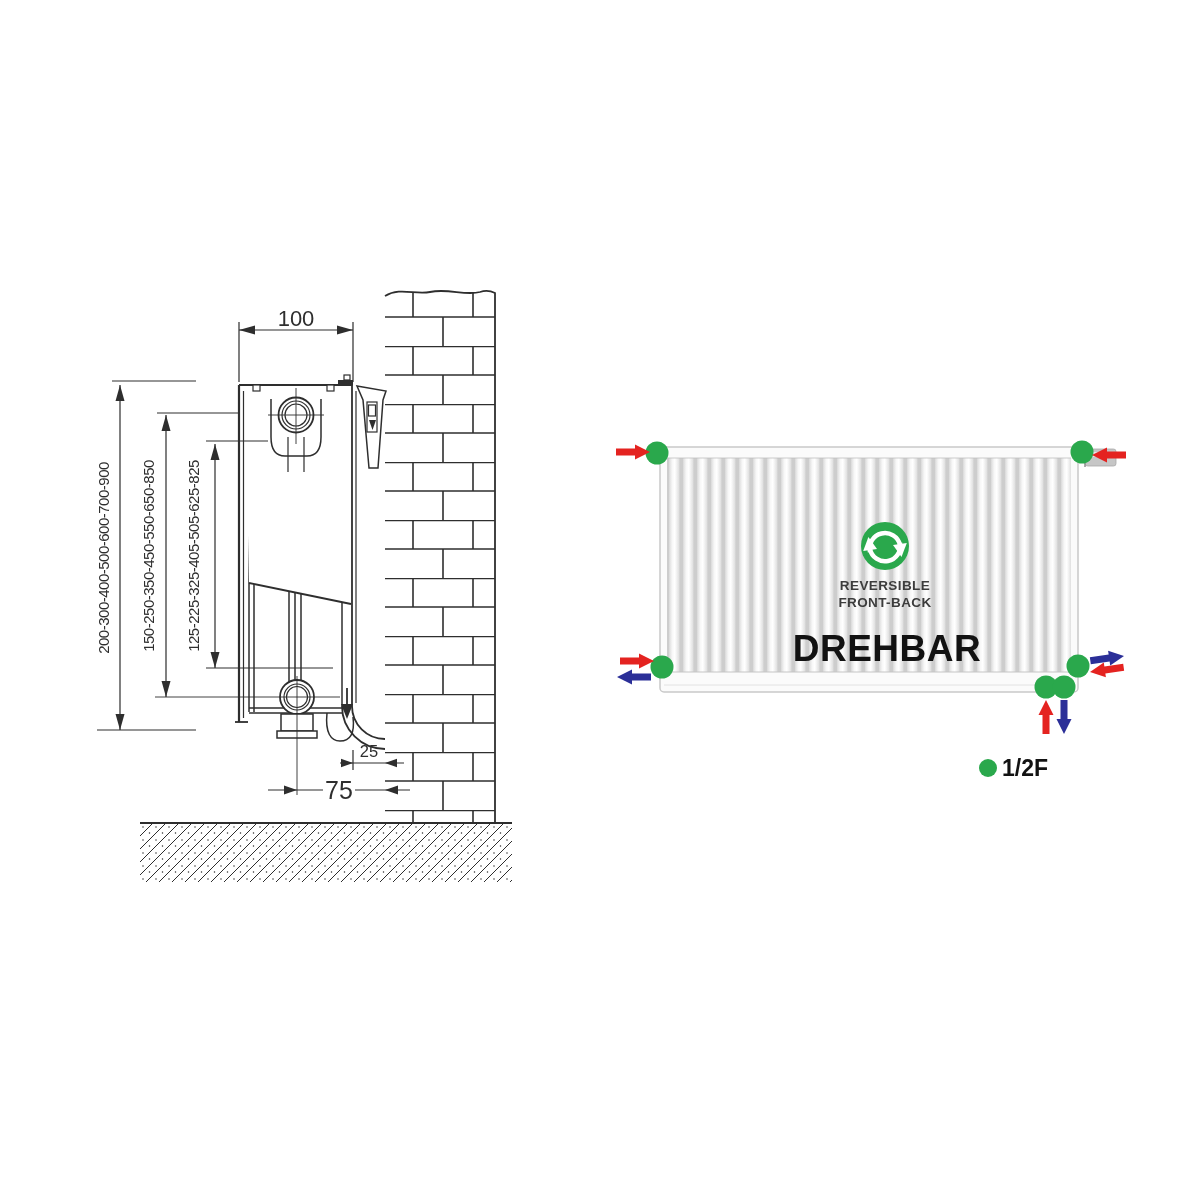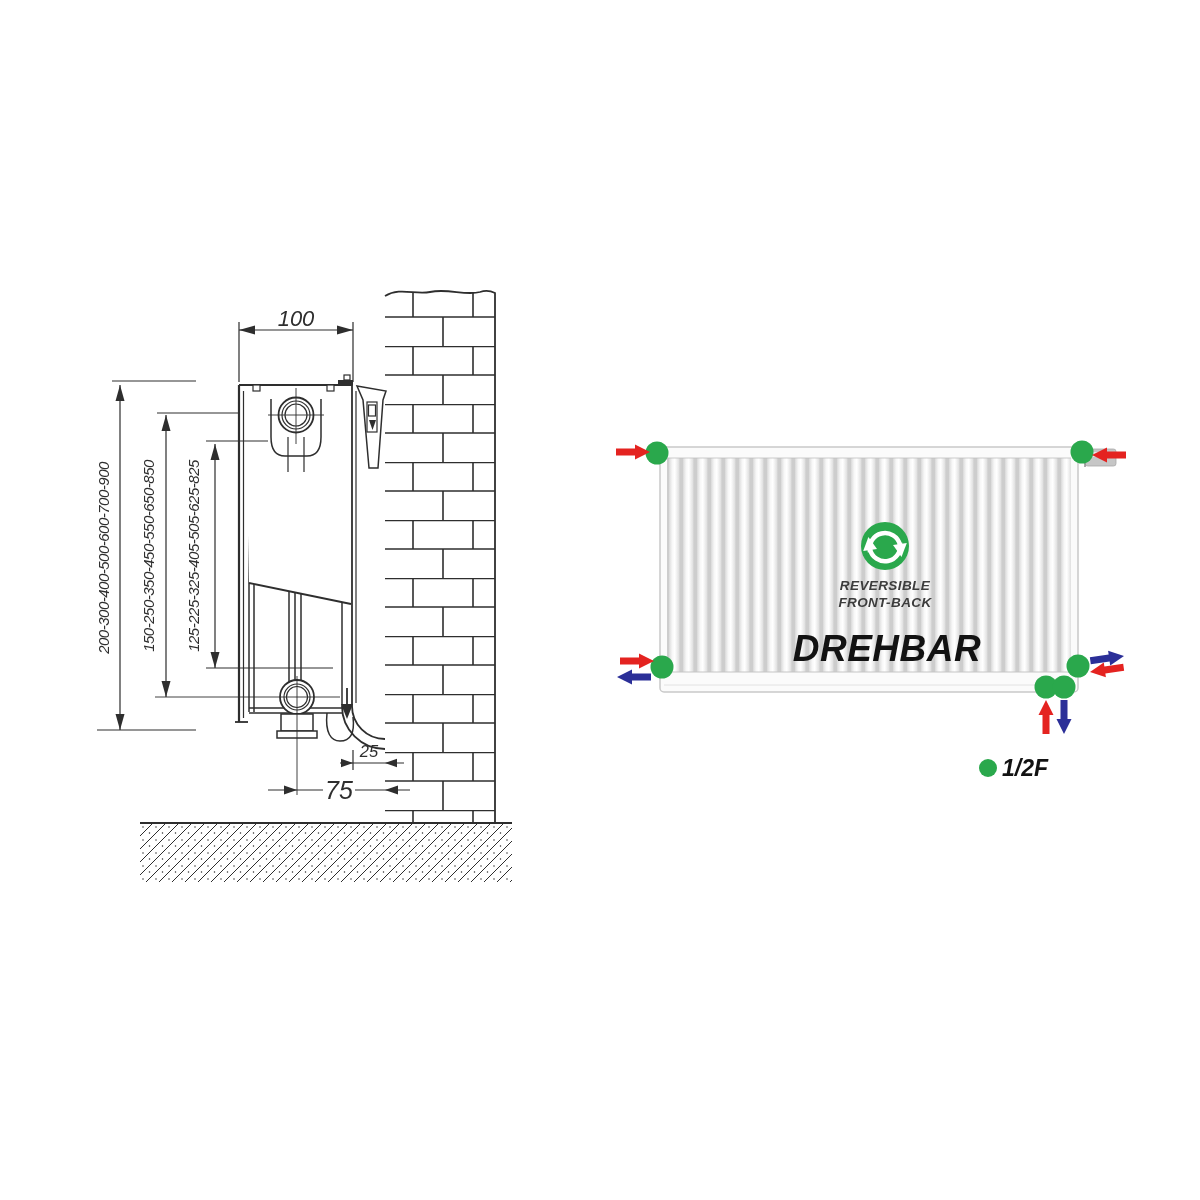--- a/index.html
+++ b/index.html
@@ -1,16 +1,16 @@
 <!DOCTYPE html>
 <html><head>
 <meta charset="utf-8">
 <style>
   html,body{margin:0;padding:0;background:#ffffff;}
-  .stage{position:relative;width:1200px;height:1200px;background:#ffffff;overflow:hidden;font-style:italic;}
+  .stage{position:relative;width:1200px;height:1200px;background:#ffffff;overflow:hidden;}
   svg{position:absolute;left:0;top:0;}
   .s1{stroke:#2e2e2e;stroke-width:1.2;fill:none;}
   .s15{stroke:#2e2e2e;stroke-width:1.5;fill:none;}
   .s2{stroke:#2e2e2e;stroke-width:1.8;fill:none;}
   .s3{stroke:#2e2e2e;stroke-width:2.2;fill:none;}
   .thin{stroke:#2e2e2e;stroke-width:0.9;fill:none;}
   .arr{fill:#2e2e2e;stroke:none;}
   .wfill{fill:#ffffff;}
   .dimtxt{font-family:"Liberation Sans",sans-serif;fill:#2e2e2e;}
   .badgetxt{font-family:"Liberation Sans",sans-serif;font-weight:bold;fill:#3d3d3d;}

